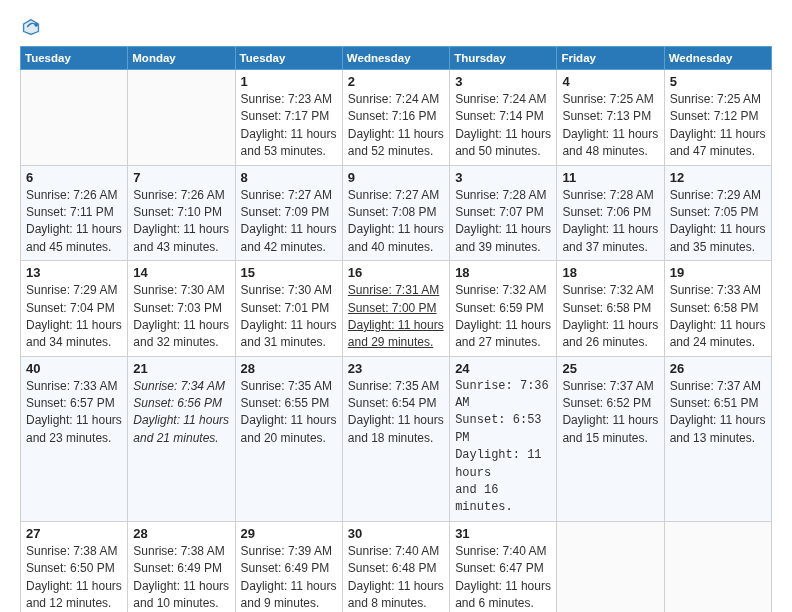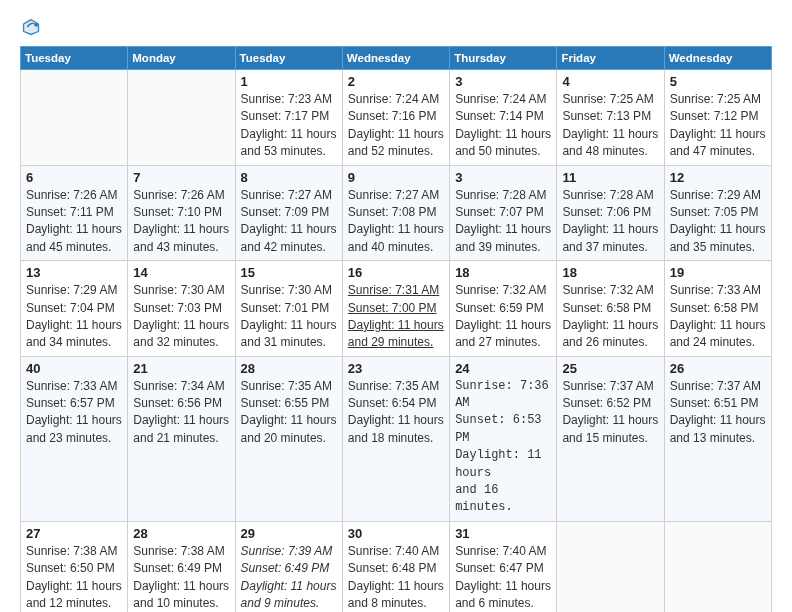--- a/index.html
+++ b/index.html
@@ -289,21 +289,21 @@
         <tr>
           <td>
             <span class="day-num">40</span>
             <div class="cell-detail" style="white-space: pre-line;">Sunrise: 7:33 AM
 Sunset: 6:57 PM
 Daylight: 11 hours
 and 23 minutes.</div>
           </td>
           <td>
             <span class="day-num">21</span>
-            <div class="cell-detail" style="white-space: pre-line;">Sunrise: 7:34 AM
+            <div class="cell-detail" style="white-space: pre-line; font-style: italic;">Sunrise: 7:34 AM
 Sunset: 6:56 PM
 Daylight: 11 hours
 and 21 minutes.</div>
           </td>
           <td>
             <span class="day-num">28</span>
             <div class="cell-detail" style="white-space: pre-line;">Sunrise: 7:35 AM
 Sunset: 6:55 PM
 Daylight: 11 hours
 and 20 minutes.</div>
@@ -347,21 +347,21 @@
           </td>
           <td>
             <span class="day-num">28</span>
             <div class="cell-detail" style="white-space: pre-line;">Sunrise: 7:38 AM
 Sunset: 6:49 PM
 Daylight: 11 hours
 and 10 minutes.</div>
           </td>
           <td>
             <span class="day-num">29</span>
-            <div class="cell-detail" style="white-space: pre-line; font-style: italic;">Sunrise: 7:39 AM
+            <div class="cell-detail" style="white-space: pre-line;">Sunrise: 7:39 AM
 Sunset: 6:49 PM
 Daylight: 11 hours
 and 9 minutes.</div>
           </td>
           <td>
             <span class="day-num">30</span>
             <div class="cell-detail" style="white-space: pre-line;">Sunrise: 7:40 AM
 Sunset: 6:48 PM
 Daylight: 11 hours
 and 8 minutes.</div>

